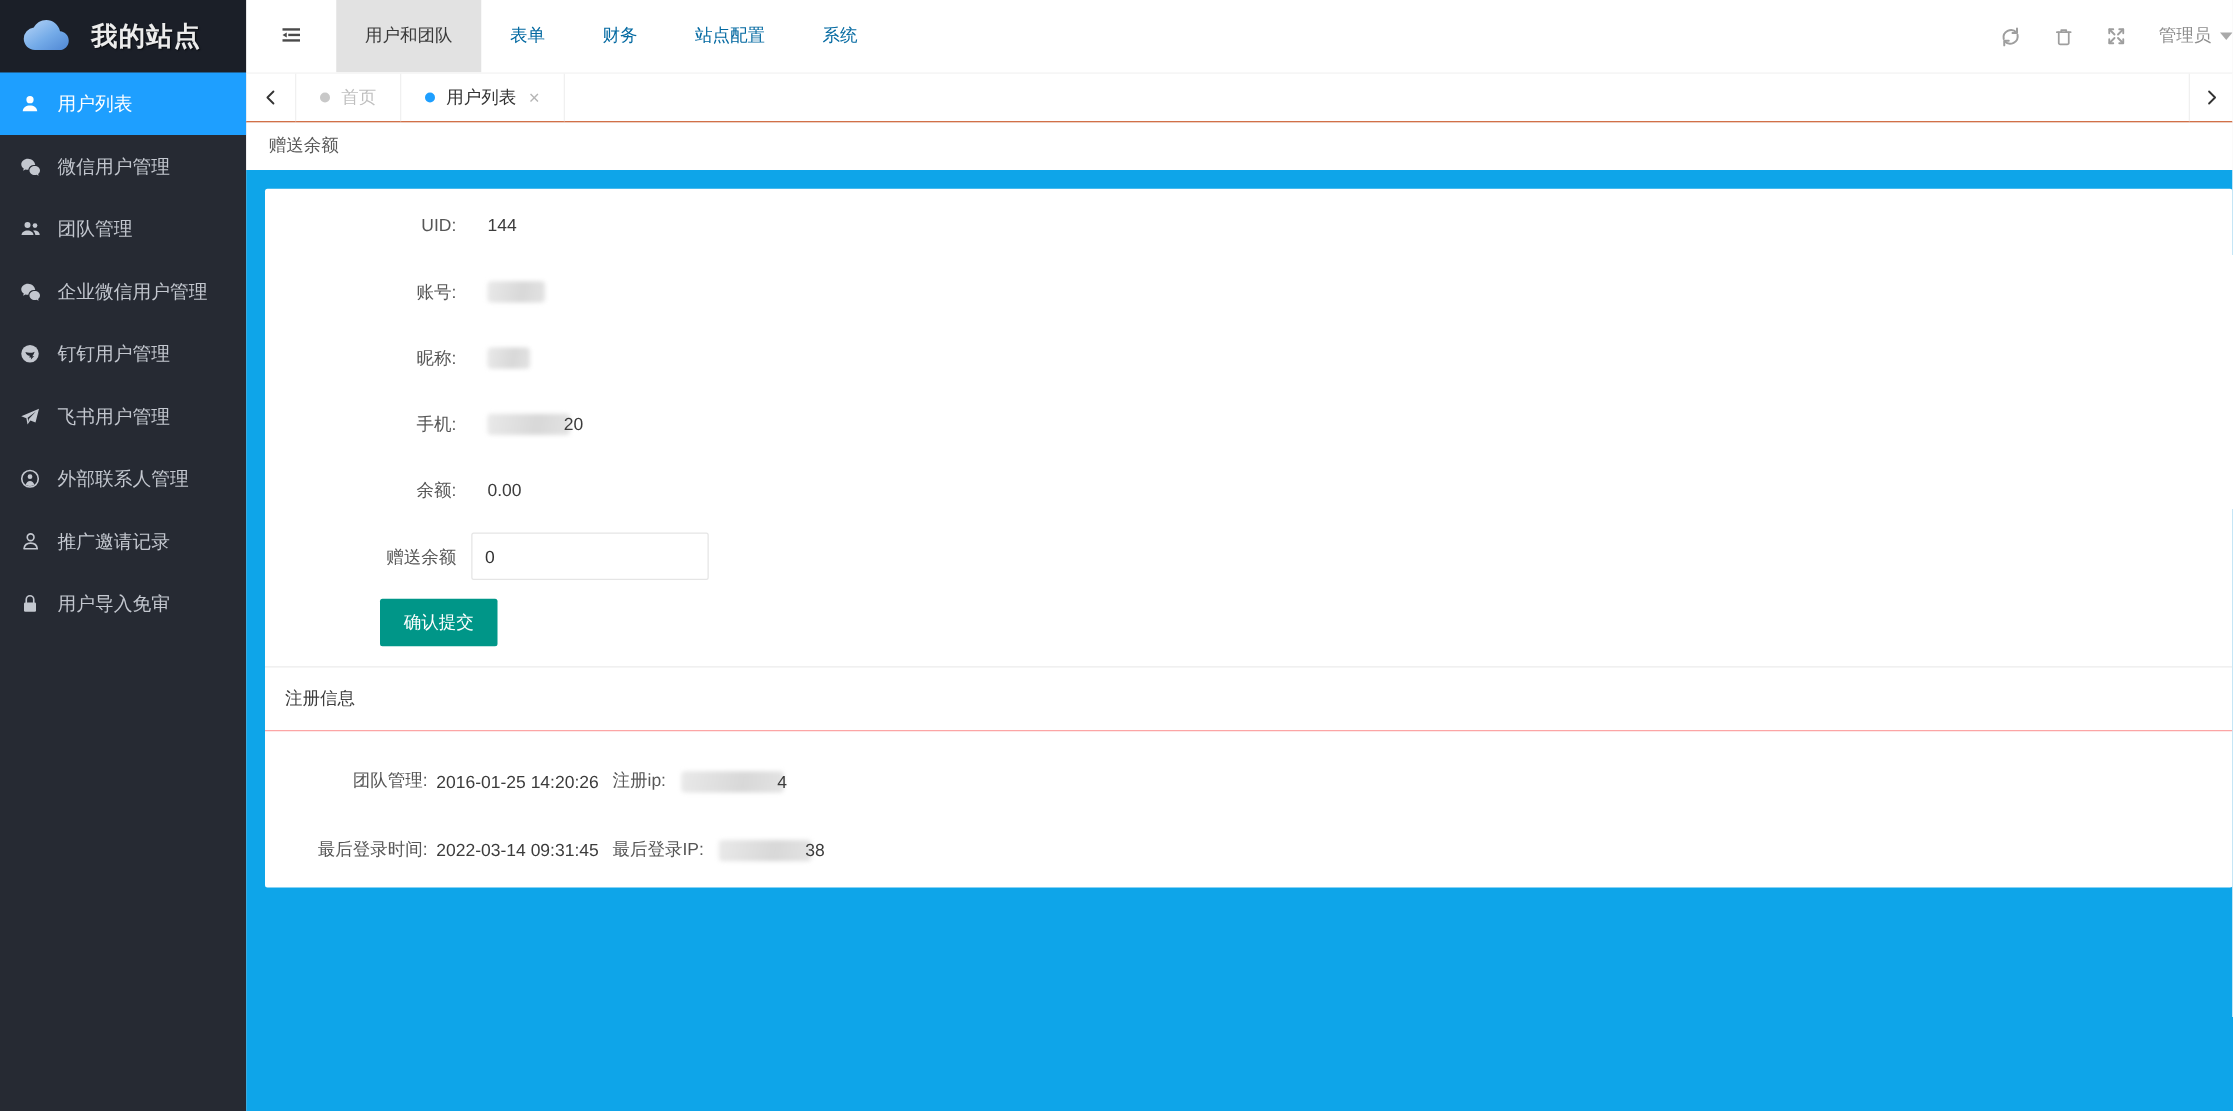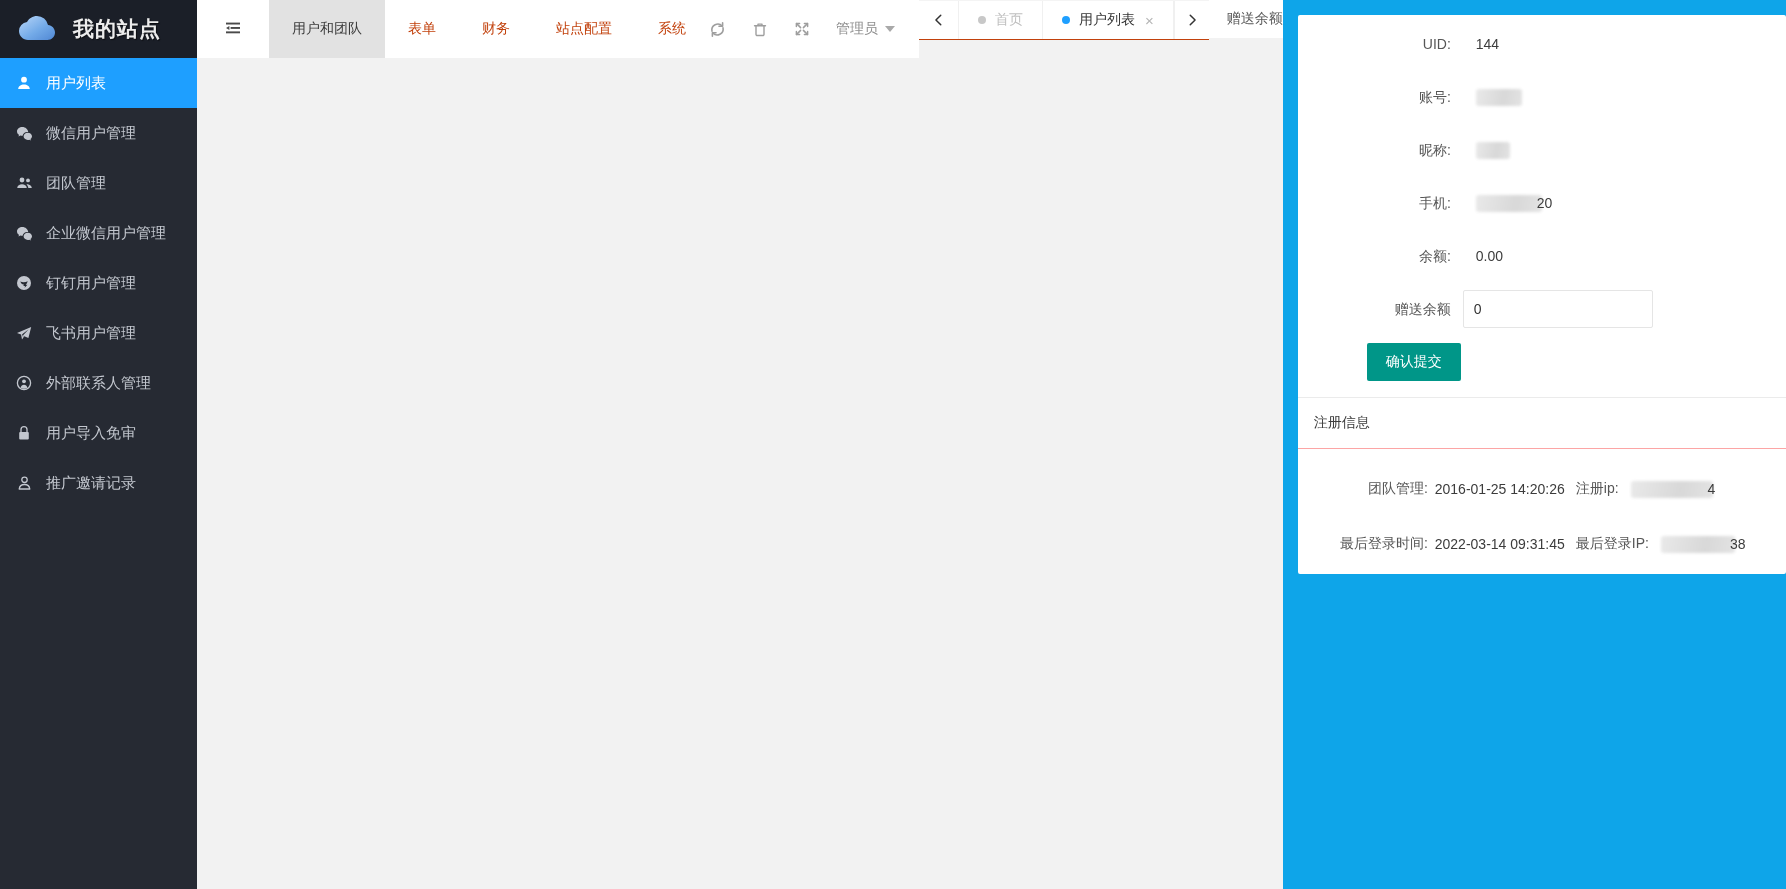--- a/index.html
+++ b/index.html
@@ -23,29 +23,29 @@
                color:#c3c7cf; font-size:15px; cursor:pointer; white-space:nowrap; }
   .side-item.active { background:#1E9FFF; color:#fff; }
   .sicon { width:18px; height:16px; display:flex; align-items:center; justify-content:center; flex-shrink:0; }
   .sicon svg { display:block; }
   .side-item .ic { fill:#c3c7cf; }
   .side-item .ic-s { stroke:#c3c7cf; fill:none; stroke-width:1.3; stroke-linecap:round; stroke-linejoin:round; }
   .side-item.active .ic { fill:#fff; }
   .side-item .ic-hole { fill:#262a33; }
 
   
-  .main { flex:1; min-width:0; display:flex; flex-direction:row; }
+  .main { flex:1; min-width:0; display:flex; flex-direction:column; }
 
   
   .topbar { height:58px; background:#fff; display:flex; align-items:stretch; flex-shrink:0; }
   .menu-toggle { width:72px; display:flex; align-items:center; justify-content:center; cursor:pointer; }
   .top-menu { display:flex; align-items:stretch; }
-  .top-menu-item { padding:0 23px; display:flex; align-items:center; color:#c2410c; cursor:pointer; white-space:nowrap; }
+  .top-menu-item { padding:0 23px; display:flex; align-items:center; color:#0369a1; cursor:pointer; white-space:nowrap; }
   .top-menu-item.active { background:#e2e2e2; color:#3a3a3a; }
-  .top-actions { margin-left:auto; display:flex; align-items:center; gap:26px; padding-right:24px; }
+  .top-actions { margin-left:auto; display:flex; align-items:center; gap:26px; }
   .act-btn { display:flex; align-items:center; justify-content:center; cursor:pointer; }
   .act-btn svg { display:block; }
   .user-menu { display:flex; align-items:center; gap:7px; color:#8e8e8e; cursor:pointer; }
   .caret-down { width:0; height:0; border-left:5px solid transparent; border-right:5px solid transparent;
                 border-top:6px solid #a9a9a9; }
 
   
   .tabbar { height:40px; background:#fff; border-top:1px solid #f4f4f4; border-bottom:1px solid #c2410c;
             display:flex; align-items:stretch; flex-shrink:0; }
   .tab-scroll { width:40px; display:flex; align-items:center; justify-content:center; cursor:pointer;
@@ -69,21 +69,21 @@
 
   .form-row { display:flex; margin-bottom:15px; }
   .f-label { width:165px; padding-right:12px; text-align:right; line-height:38px; color:#565656; flex-shrink:0; }
   .f-val { line-height:38px; padding-left:13px; color:#3c3c3c; display:flex; align-items:center; }
   .f-val.no-pad { padding-left:0; }
   .blob { display:inline-block; height:17px; border-radius:3px;
           background:linear-gradient(100deg,#e9e9e9,#d8d8d8 60%,#e3e3e3); filter:blur(1.5px); }
   .blob-suffix { margin-left:-5px; position:relative; }
   .gift-input { width:190px; height:38px; border:1px solid #e5e5e5; border-radius:2px; padding:0 10px;
                 font-size:14px; color:#333; font-family:"Liberation Sans",sans-serif; outline:none; }
-  .btn-row { margin-left:69px; }
+  .btn-row { margin-left:92px; }
   .submit-btn { height:38px; padding:0 19px; background:#009688; color:#fff; border:none; border-radius:2px;
                 font-size:14px; cursor:pointer; font-family:"Liberation Sans",sans-serif; }
 
   .section-head { margin-top:16px; height:52px; border-top:1px solid #ebebeb; border-bottom:1px solid #fca5a5;
                   display:flex; align-items:center; padding-left:16px; color:#3c3c3c; }
 
   .reg-block { padding-top:21px; }
   .reg-row { display:flex; align-items:center; height:38px; margin-bottom:17px; }
   .reg-label1 { width:130px; text-align:right; color:#565656; flex-shrink:0; }
   .reg-val1 { width:148px; padding-left:7px; color:#3c3c3c; flex-shrink:0; }
@@ -172,35 +172,35 @@
           <svg width="16" height="16" viewBox="0 0 16 16">
               <circle class="ic-s" cx="8" cy="8" r="6.6"></circle>
               <circle class="ic" cx="8" cy="6.3" r="1.9"></circle>
               <path class="ic" d="M4.6 12.8c.4-2.1 1.8-3.1 3.4-3.1s3 1 3.4 3.1a6.6 6.6 0 0 1-6.8 0z"></path>
             </svg>
         </span>
         <span>外部联系人管理</span>
       </div>
       <div class="side-item">
         <span class="sicon">
+          <svg width="15" height="16" viewBox="0 0 15 16">
+              <circle class="ic-s" cx="7.5" cy="4.8" r="2.7"></circle>
+              <path class="ic-s" d="M2.2 14c.4-3.1 2.5-4.5 5.3-4.5s4.9 1.4 5.3 4.5z"></path>
+            </svg>
+        </span>
+        <span>推广邀请记录</span>
+      </div>
+      <div class="side-item">
+        <span class="sicon">
           <svg width="14" height="16" viewBox="0 0 14 16">
               <path class="ic-s" d="M4 7V4.6a3 3 0 0 1 6 0V7"></path>
               <rect class="ic" x="2.2" y="7" width="9.6" height="7.4" rx="1"></rect>
             </svg>
         </span>
         <span>用户导入免审</span>
-      </div>
-      <div class="side-item">
-        <span class="sicon">
-          <svg width="15" height="16" viewBox="0 0 15 16">
-              <circle class="ic-s" cx="7.5" cy="4.8" r="2.7"></circle>
-              <path class="ic-s" d="M2.2 14c.4-3.1 2.5-4.5 5.3-4.5s4.9 1.4 5.3 4.5z"></path>
-            </svg>
-        </span>
-        <span>推广邀请记录</span>
       </div>
     </nav>
   </aside>
 
   <div class="main">
 
     <header class="topbar">
       <div class="menu-toggle">
         <span>
           <svg width="18" height="16" viewBox="0 0 18 16" fill="#4a4a4a">

